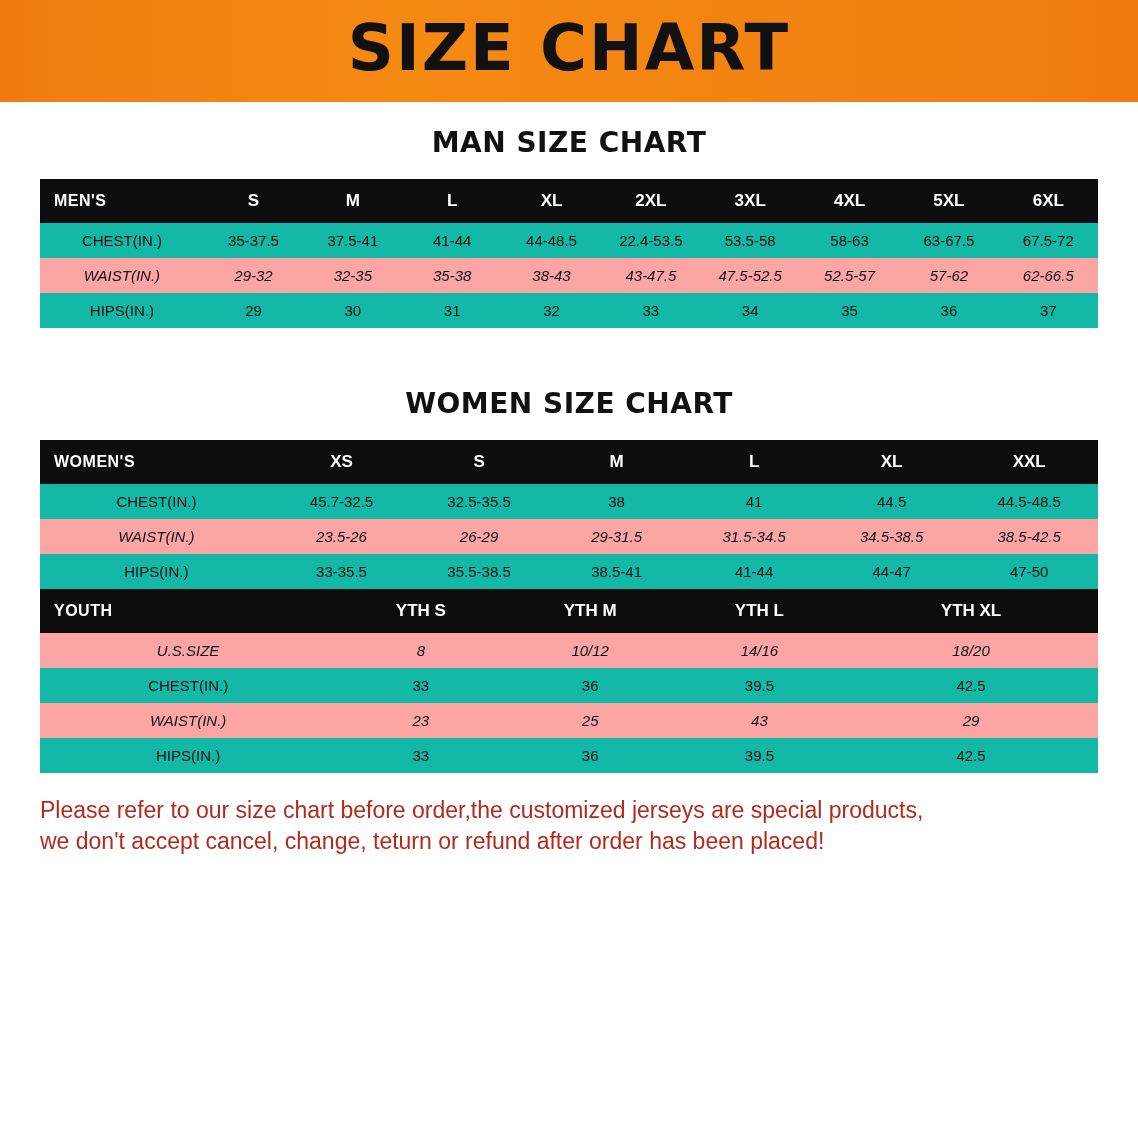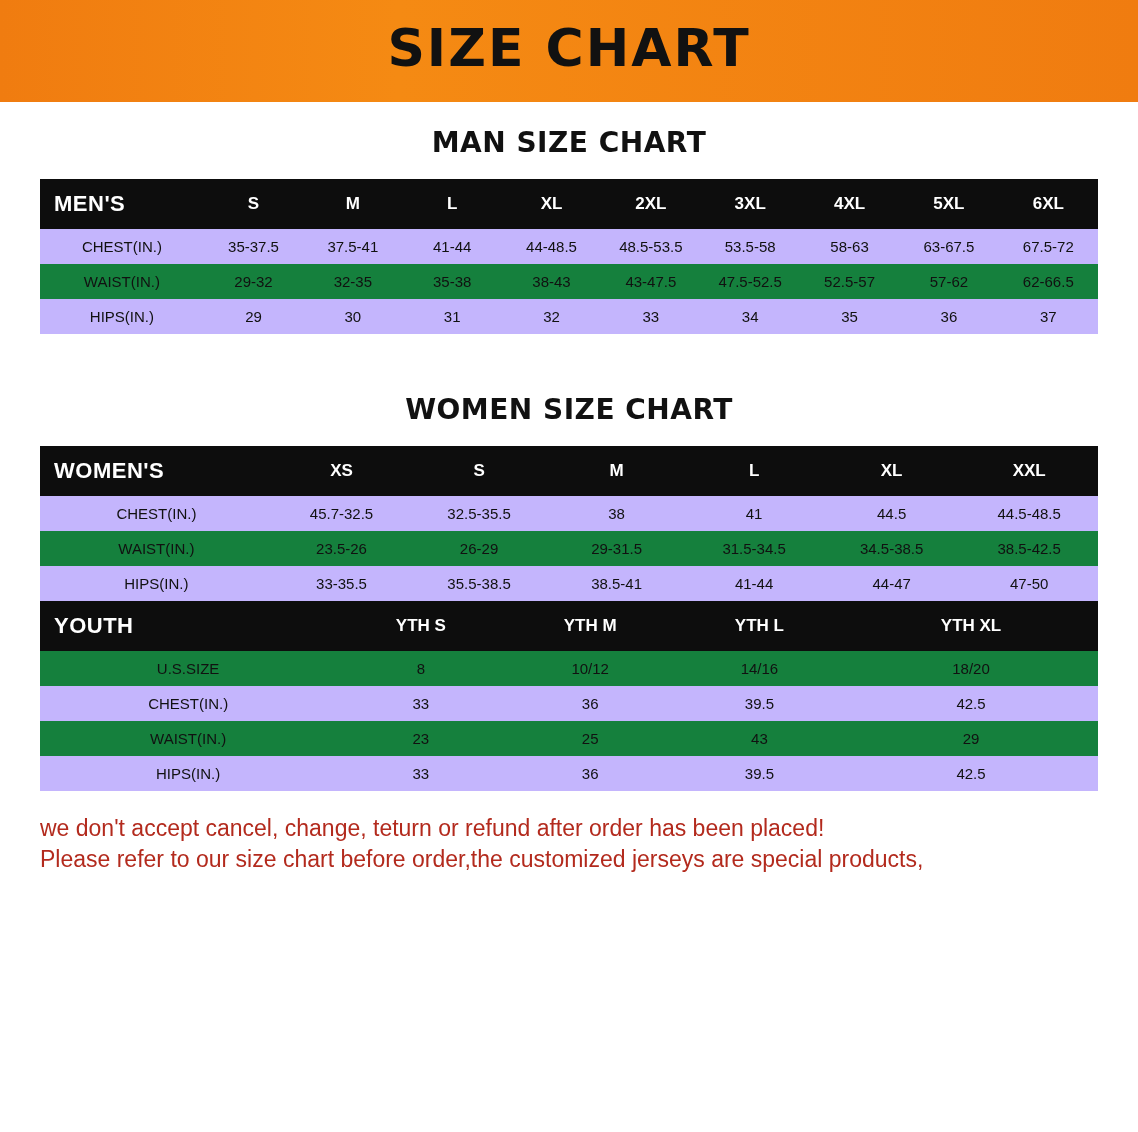--- a/index.html
+++ b/index.html
@@ -29,21 +29,21 @@
     height: 102px;
     background: linear-gradient(90deg, #f07c10 0%, #f58a13 35%, #f07c10 100%);
     display: flex;
     align-items: center;
     justify-content: center;
     box-sizing: border-box;
   }
   .banner-title {
     font-family: "DejaVu Sans", sans-serif;
     font-weight: 700;
-    font-size: 52px;
+    font-size: 64px;
     letter-spacing: 2px;
     color: #111111;
     line-height: 1;
     margin: 0;
     padding-bottom: 6px;
   }
 
   
   .section-title {
     text-align: center;
@@ -72,37 +72,37 @@
     background: #0d0d0d;
     color: #ffffff;
     font-weight: 700;
     font-size: 17px;
     padding: 12px 2px;
     text-align: center;
   }
   table.size-table thead th.rowhead {
     text-align: left;
     padding-left: 14px;
-    font-size: 22px;
+    font-size: 16px;
     letter-spacing: 0.5px;
   }
   table.size-table tbody td {
     text-align: center;
     font-size: 15px;
     padding: 9px 2px;
     color: #111111;
     white-space: nowrap;
   }
   table.size-table tbody td.rowhead {
     text-align: center;
     font-size: 15px;
     color: #111111;
   }
-  tr.band-dark td { background: #c4b5fd; }
-  tr.band-light td { background: #15803d; }
+  tr.band-dark td { background: #14b8a6; }
+  tr.band-light td { background: #fca5a5; font-style: italic; }
 
   
   .men-table thead th { font-size: 16px; }
   .men-table tbody td { font-size: 14px; }
 
   
   .women-table thead th { font-size: 19px; padding: 16px 2px; margin-top: 21px; }
   .women-table thead th.rowhead { font-size: 22px; }
   .women-table tbody td { font-size: 16px; padding: 11px 2px; }
 
@@ -160,21 +160,21 @@
           <th>6XL</th>
         </tr>
       </thead>
       <tbody>
         <tr class="band-dark">
           <td class="rowhead">CHEST(IN.)</td>
           <td>35-37.5</td>
           <td>37.5-41</td>
           <td>41-44</td>
           <td>44-48.5</td>
-          <td>48.5-53.5</td>
+          <td>22.4-53.5</td>
           <td>53.5-58</td>
           <td>58-63</td>
           <td>63-67.5</td>
           <td>67.5-72</td>
         </tr>
         <tr class="band-light">
           <td class="rowhead">WAIST(IN.)</td>
           <td>29-32</td>
           <td>32-35</td>
           <td>35-38</td>
@@ -301,17 +301,17 @@
           <td>33</td>
           <td>36</td>
           <td>39.5</td>
           <td>42.5</td>
         </tr>
       </tbody>
     </table>
   </div>
 
   <div class="note">
+    <span>Please refer to our size chart before order,the customized jerseys are special products,</span>
     <span>we don't accept cancel, change, teturn or refund after order has been placed!</span>
-    <span>Please refer to our size chart before order,the customized jerseys are special products,</span>
   </div>
 
 </div>
 
 </body></html>

